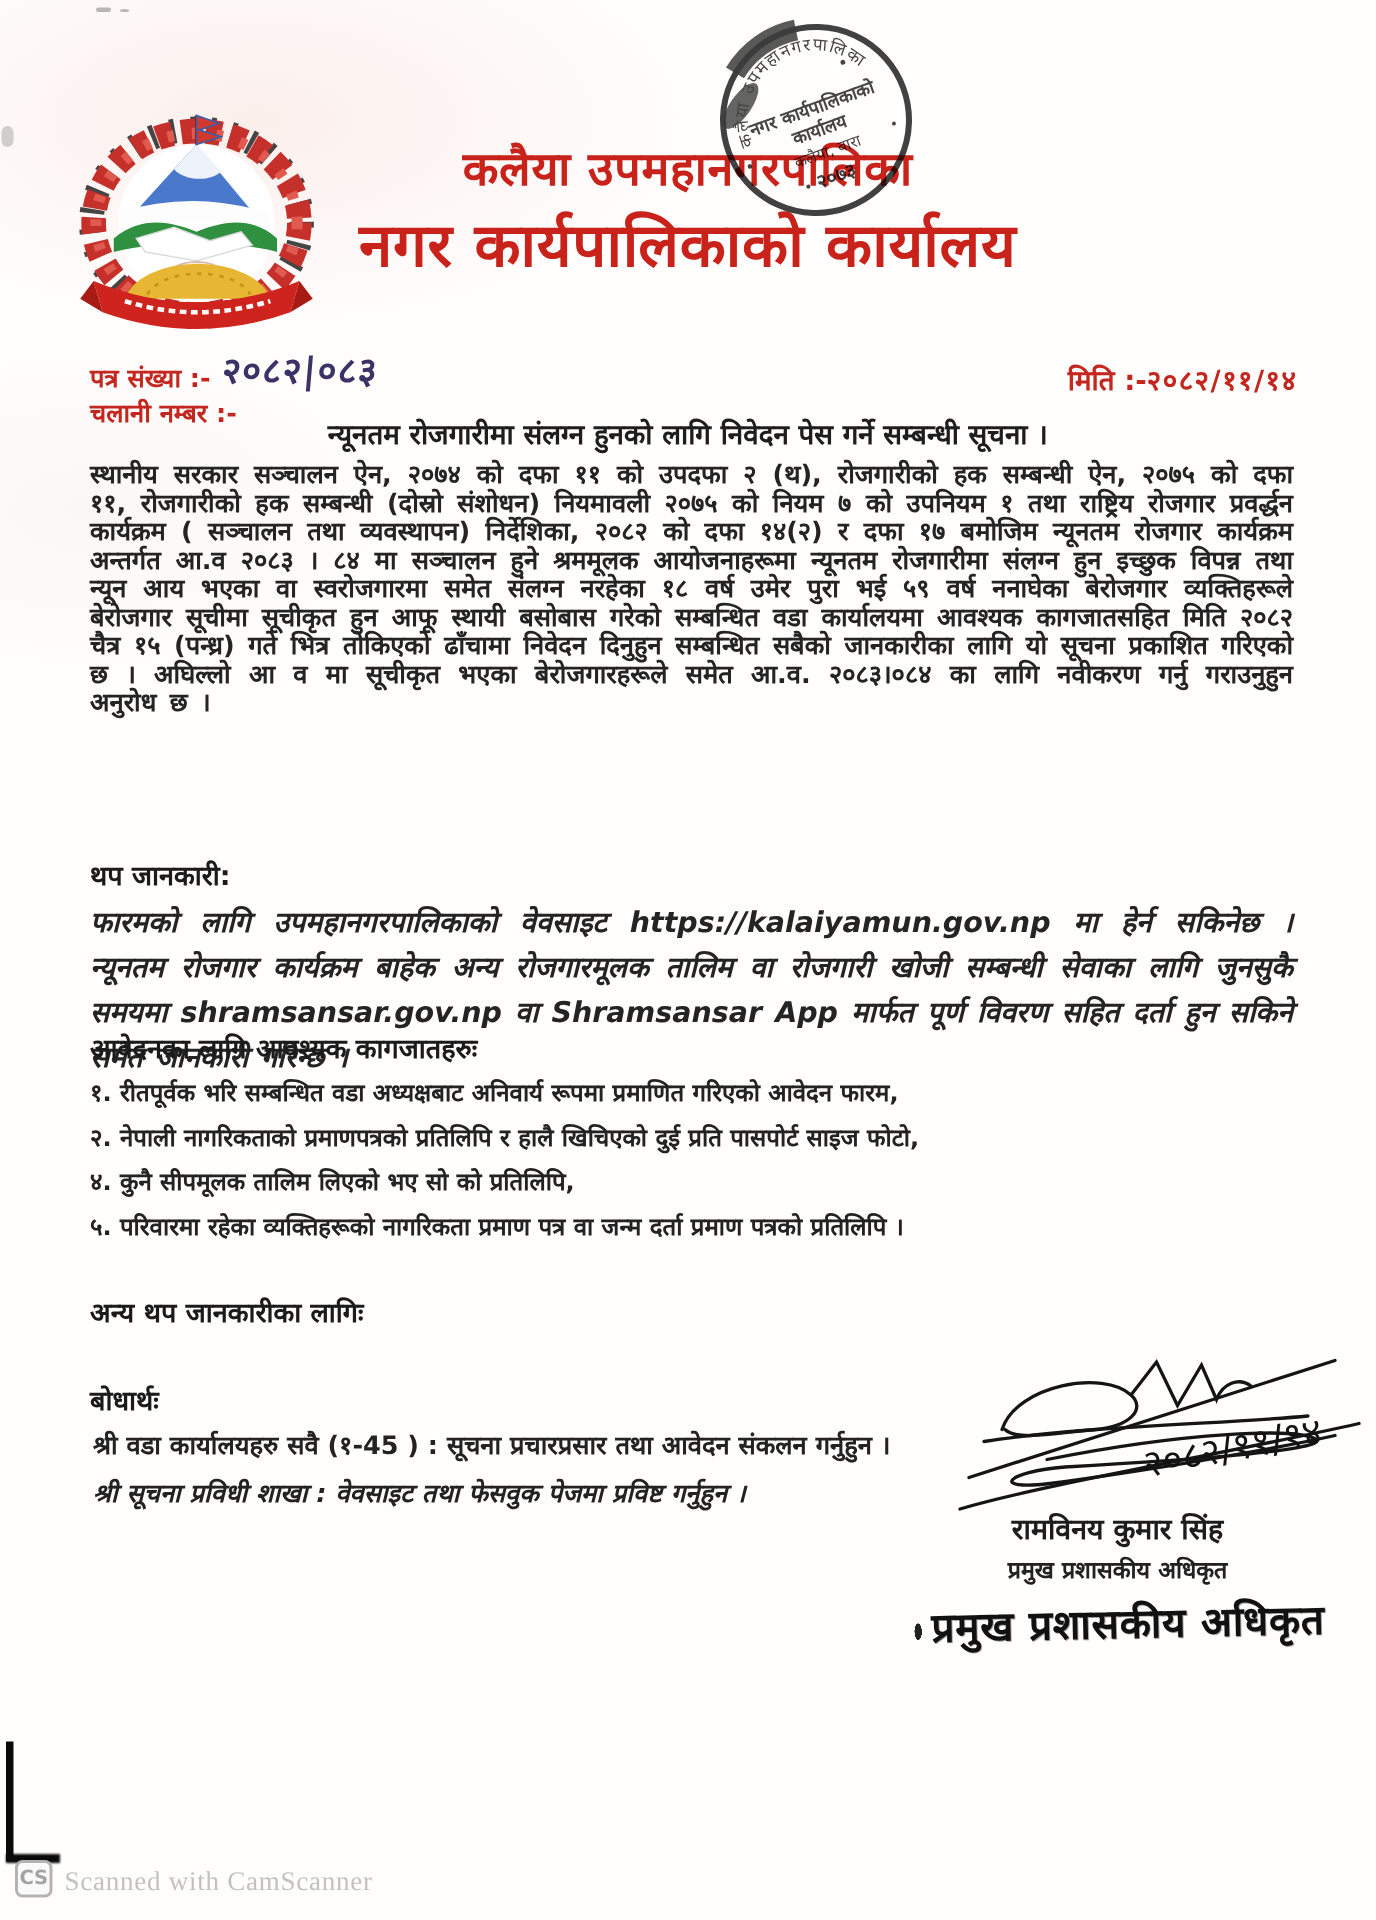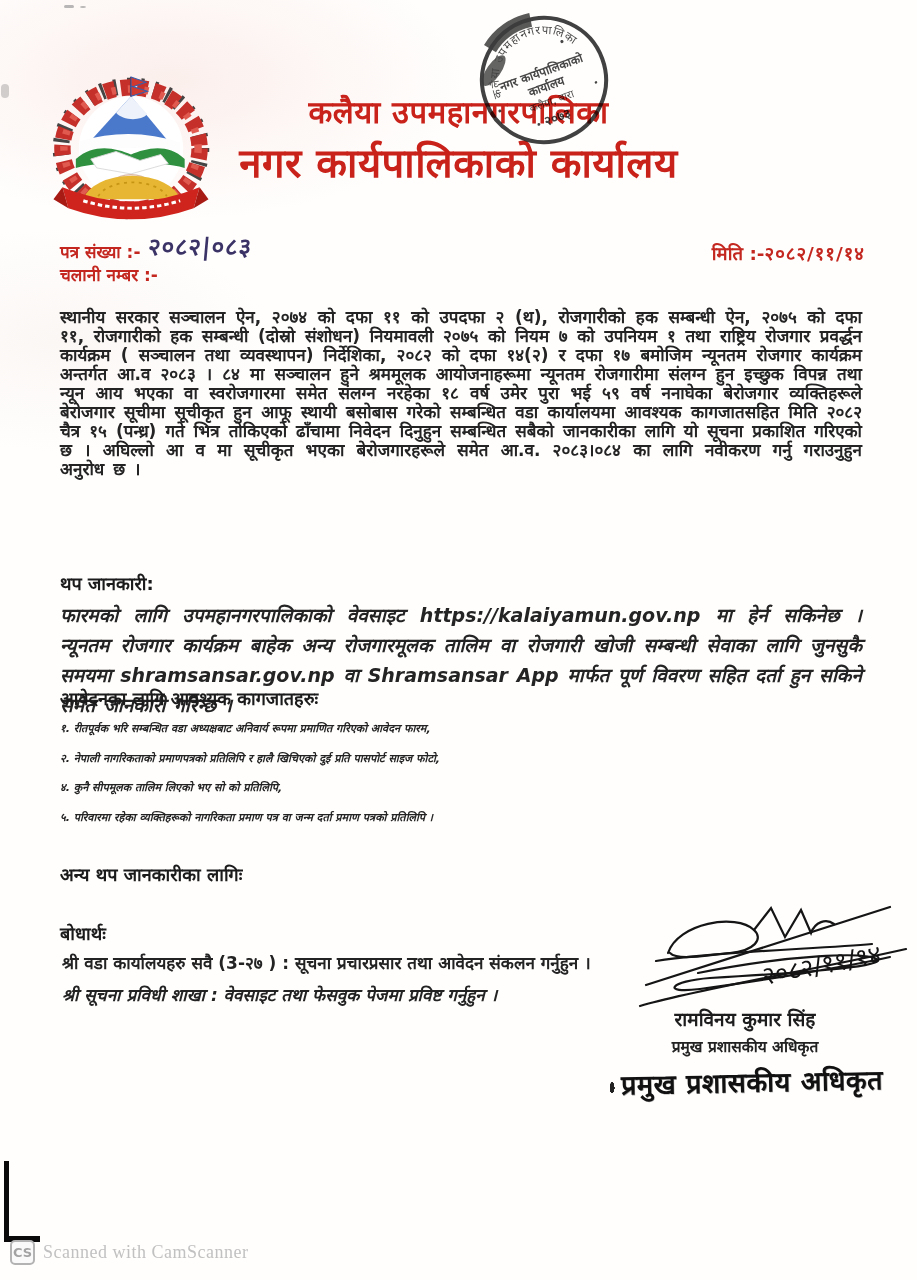--- a/index.html
+++ b/index.html
@@ -38,21 +38,21 @@
   #subject { left:0; right:0; top:276px; text-align:center; font-size:18.5px; font-weight:800; color:#1e1e1e; }
 
   .para { text-align:justify; color:#242424; font-weight:600; }
   #para1 { left:60px; top:308px; width:802px; font-size:17px; line-height:19px; word-spacing:3px; }
 
   .h-bold { font-size:18px; font-weight:800; color:#1b1b1b; }
   #more-info-h { left:60px; top:571px; }
   #more-info-t { left:60px; top:600px; width:802px; font-size:19px; line-height:30px; word-spacing:2px;font-style:italic; }
   #docs-h { left:60px; top:686px; }
   #docs-list { left:60px; top:714px; width:810px; }
-  #docs-list .doc-item { font-size:11px; font-weight:600; line-height:29.5px; color:#232323;font-style:italic; }
+  #docs-list .doc-item { font-size:16px; font-weight:600; line-height:29.5px; color:#232323; }
   #contact-h { left:60px; top:862px; }
   #contact-line { left:60px; top:891px; font-size:17.5px; font-weight:700; color:#1f1f1f; }
   #cc-h { left:60px; top:921px; }
   .cc-item { left:62px; font-size:17px; font-weight:600; color:#232323; }
   #cc-1 { top:951px; }
   #cc-2 { top:983px;font-style:italic; }
 
   #signature { left:638px; top:893px; width:274px; height:118px; z-index:2; }
 
   #sign-block { left:580px; top:1006px; width:330px; text-align:center; }
@@ -64,21 +64,21 @@
   #sign-stamp .ink-mark { display:inline-block; width:10px; height:20px; margin-right:4px;
                 background:radial-gradient(4px 9px at 50% 50%, #222 60%, transparent 62%); vertical-align:-3px; }
 
   
   #corner-mark { left:3px; top:1161px; width:44px; height:84px; }
   #corner-mark .v { position:absolute; left:1px; top:0; width:5px; height:80px; background:#0a0a0a; filter:blur(0.4px); }
   #corner-mark .h { position:absolute; left:1px; top:75px; width:36px; height:6px; background:#0a0a0a; filter:blur(0.6px); }
   .speck { position:absolute; background:#9a9a9a; border-radius:50%; opacity:0.7; }
 
   
-  #footer { left:10px; top:1240px; display:flex; align-items:center; gap:8px; }
+  #footer { left:10px; top:1240px; display:flex; align-items:flex-end; gap:8px; }
   #cs-badge { width:25px; height:25px; border:2px solid #b3b3b3; border-radius:5px; color:#a3a3a3;
               font-size:13px; font-weight:800; display:flex; align-items:center; justify-content:center;
               background:#fafafa; }
   #cs-text { font-family:"Liberation Serif","DejaVu Serif",serif; font-size:18px; color:#c2c1c1; letter-spacing:0.5px; }
 </style>
 </head>
 <body>
 
 <div id="page">
 
@@ -147,38 +147,39 @@
   <div class="abs org-line org-2">नगर कार्यपालिकाको कार्यालय</div>
 
   <div class="abs" id="ref-row">
     <span class="red-label">पत्र संख्या :-</span><span id="ref-value">२०८२|०८३</span>
   </div>
   <div class="abs red-label" id="date-row">
     <span>मिति :-</span><span class="val">२०८२/११/१४</span>
   </div>
   <div class="abs red-label" id="dispatch-row">चलानी नम्बर :-</div>
 
+  <div class="abs" id="subject">न्यूनतम रोजगारीमा संलग्न हुनको लागि निवेदन पेस गर्ने सम्बन्धी सूचना ।</div>
 
   <div class="abs para" id="para1">स्थानीय सरकार सञ्चालन ऐन, २०७४ को दफा ११ को उपदफा २ (थ), रोजगारीको हक सम्बन्धी ऐन, २०७५ को दफा ११, रोजगारीको हक सम्बन्धी (दोस्रो संशोधन) नियमावली २०७५ को नियम ७ को उपनियम १ तथा राष्ट्रिय रोजगार प्रवर्द्धन कार्यक्रम ( सञ्चालन तथा व्यवस्थापन) निर्देशिका, २०८२ को दफा १४(२) र दफा १७ बमोजिम न्यूनतम रोजगार कार्यक्रम अन्तर्गत आ.व २०८३ । ८४ मा सञ्चालन हुने श्रममूलक आयोजनाहरूमा न्यूनतम रोजगारीमा संलग्न हुन इच्छुक विपन्न तथा न्यून आय भएका वा स्वरोजगारमा समेत संलग्न नरहेका १८ वर्ष उमेर पुरा भई ५९ वर्ष ननाघेका बेरोजगार व्यक्तिहरूले बेरोजगार सूचीमा सूचीकृत हुन आफू स्थायी बसोबास गरेको सम्बन्धित वडा कार्यालयमा आवश्यक कागजातसहित मिति २०८२ चैत्र १५ (पन्ध्र) गते भित्र तोकिएको ढाँचामा निवेदन दिनुहुन सम्बन्धित सबैको जानकारीका लागि यो सूचना प्रकाशित गरिएको छ । अघिल्लो आ व मा सूचीकृत भएका बेरोजगारहरूले समेत आ.व. २०८३।०८४ का लागि नवीकरण गर्नु गराउनुहुन अनुरोध छ ।</div>
 
   <div class="abs h-bold" id="more-info-h">थप जानकारी:</div>
   <div class="abs para" id="more-info-t">फारमको लागि उपमहानगरपालिकाको वेवसाइट https://kalaiyamun.gov.np मा हेर्न सकिनेछ । न्यूनतम रोजगार कार्यक्रम बाहेक अन्य रोजगारमूलक तालिम वा रोजगारी खोजी सम्बन्धी सेवाका लागि जुनसुकै समयमा shramsansar.gov.np वा Shramsansar App मार्फत पूर्ण विवरण सहित दर्ता हुन सकिने समेत जानकारी गरिन्छ ।</div>
 
   <div class="abs h-bold" id="docs-h">आवेदनका लागि आवश्यक कागजातहरुः</div>
   <div class="abs" id="docs-list">
     <div class="doc-item">१. रीतपूर्वक भरि सम्बन्धित वडा अध्यक्षबाट अनिवार्य रूपमा प्रमाणित गरिएको आवेदन फारम,</div>
     <div class="doc-item">२. नेपाली नागरिकताको प्रमाणपत्रको प्रतिलिपि र हालै खिचिएको दुई प्रति पासपोर्ट साइज फोटो,</div>
     <div class="doc-item">४. कुनै सीपमूलक तालिम लिएको भए सो को प्रतिलिपि,</div>
     <div class="doc-item">५. परिवारमा रहेका व्यक्तिहरूको नागरिकता प्रमाण पत्र वा जन्म दर्ता प्रमाण पत्रको प्रतिलिपि ।</div>
   </div>
 
   <div class="abs h-bold" id="contact-h">अन्य थप जानकारीका लागिः</div>
 
   <div class="abs h-bold" id="cc-h">बोधार्थः</div>
-  <div class="abs cc-item" id="cc-1">श्री वडा कार्यालयहरु सवै (3-२७ ) : सूचना प्रचारप्रसार तथा आवेदन संकलन गर्नुहुन ।</div>
+  <div class="abs cc-item" id="cc-1">श्री वडा कार्यालयहरु सवै (१-45 ) : सूचना प्रचारप्रसार तथा आवेदन संकलन गर्नुहुन ।</div>
   <div class="abs cc-item" id="cc-2">श्री सूचना प्रविधी शाखा : वेवसाइट तथा फेसवुक पेजमा प्रविष्ट गर्नुहुन ।</div>
 
   <div class="abs" id="signature">
     <svg viewBox="0 0 274 118" width="274" height="118" fill="none" stroke="#151515" stroke-width="2.2" stroke-linecap="round">
       <path d="M8,92 L252,14"></path>
       <path d="M30,60 C40,30 98,20 116,37 C126,46 116,58 92,60 C68,62 40,68 32,60"></path>
       <path d="M116,37 L133,15 L147,44 L163,17 L173,40 C177,29 188,25 196,31"></path>
       <path d="M18,68 C80,58 182,56 234,51"></path>
       <path d="M60,80 C150,62 230,58 240,67 C242,74 160,80 72,85 C32,88 22,101 62,96 C122,88 212,73 252,64"></path>
       <path d="M2,113 C60,96 180,76 268,56"></path>

